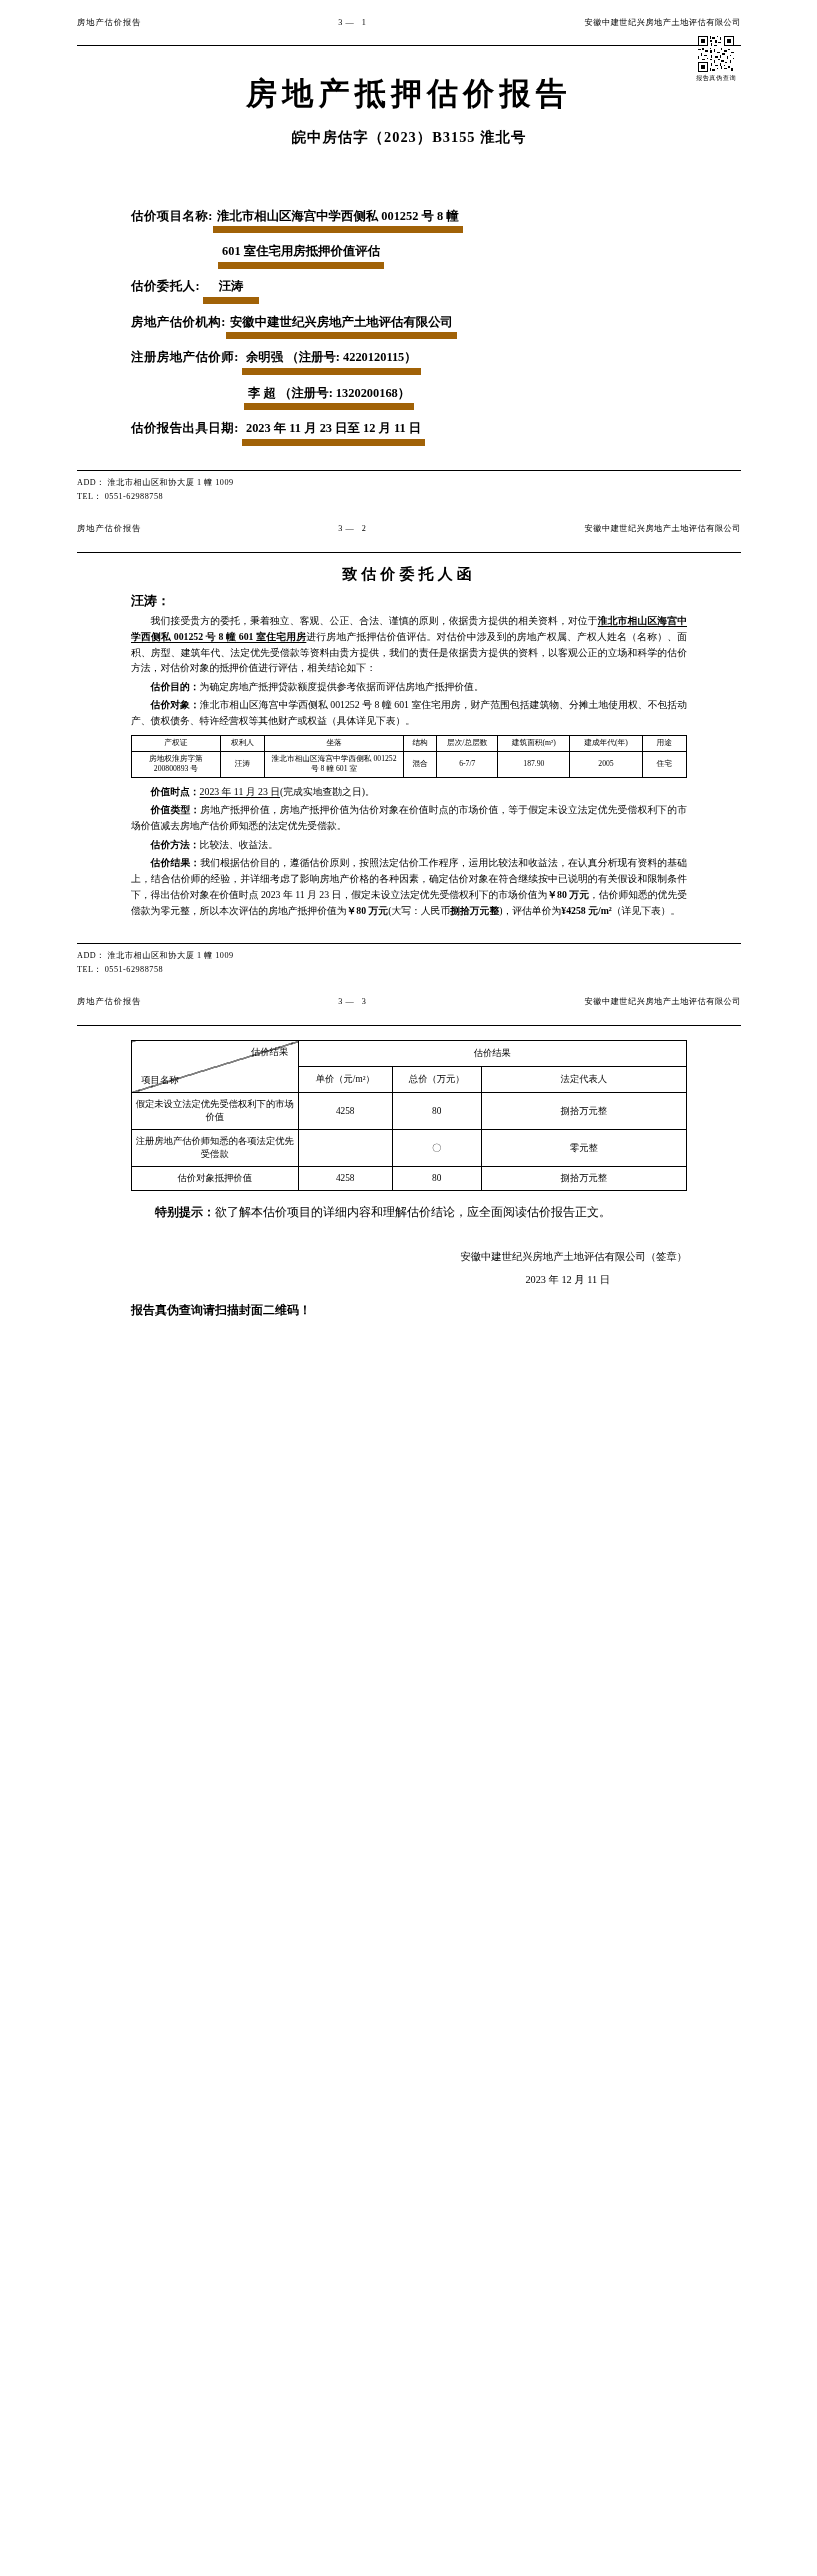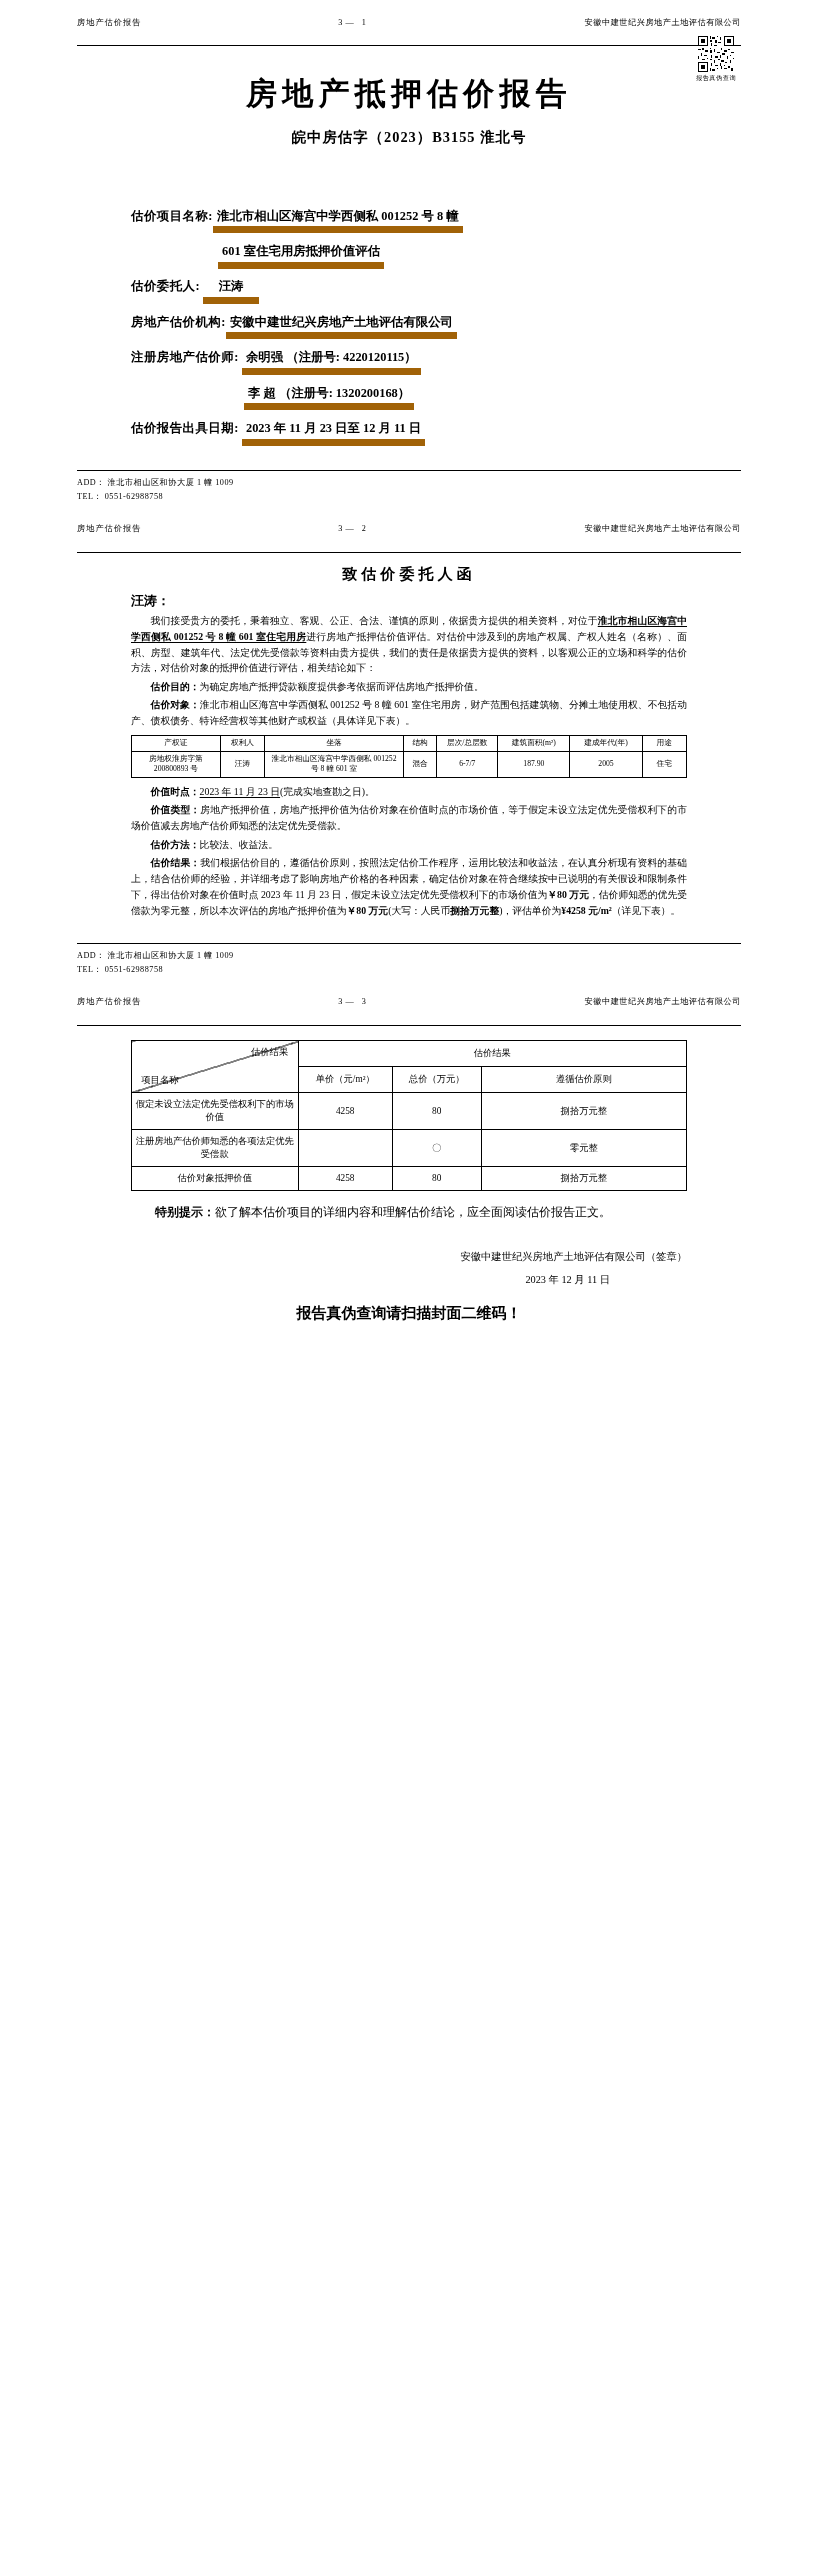--- a/index.html
+++ b/index.html
@@ -148,23 +148,23 @@
     line-height:1.62;
     text-indent:2em;
     text-align:justify;
   }
 
   
   .signature{ margin-top:23px; font-size:10.3px; line-height:2.2; }
   .sig-company{ text-align:right; }
   .sig-rep,.sig-date{ text-align:right; padding-right:77px; }
   .sig-note{
-    text-align:center;
+    text-align:left;
     font-weight:bold;
-    font-size:15px;
+    font-size:12px;
     margin-top:6.2px;
   }
 </style>
 </head>
 <body>
 
 <div class="page">
 
   <div class="page-head">
     <span class="ph-left">房地产估价报告</span>
@@ -362,21 +362,21 @@
           <tr>
         <td class="diag-cell" rowspan="2">
           <span class="corner-top">估价结果</span>
           <span class="corner-bottom">项目名称</span>
         </td>
         <td colspan="3">估价结果</td>
       </tr>
       <tr>
         <td>单价（元/m²）</td>
         <td>总价（万元）</td>
-        <td>遵循估价原则</td>
+        <td>法定代表人</td>
       </tr>
       <tr>
         <td>假定未设立法定优先受偿权利下的市场价值</td>
         <td>4258</td>
         <td>80</td>
         <td>捌拾万元整</td>
       </tr>
       <tr>
         <td>注册房地产估价师知悉的各项法定优先受偿款</td>
         <td></td>

